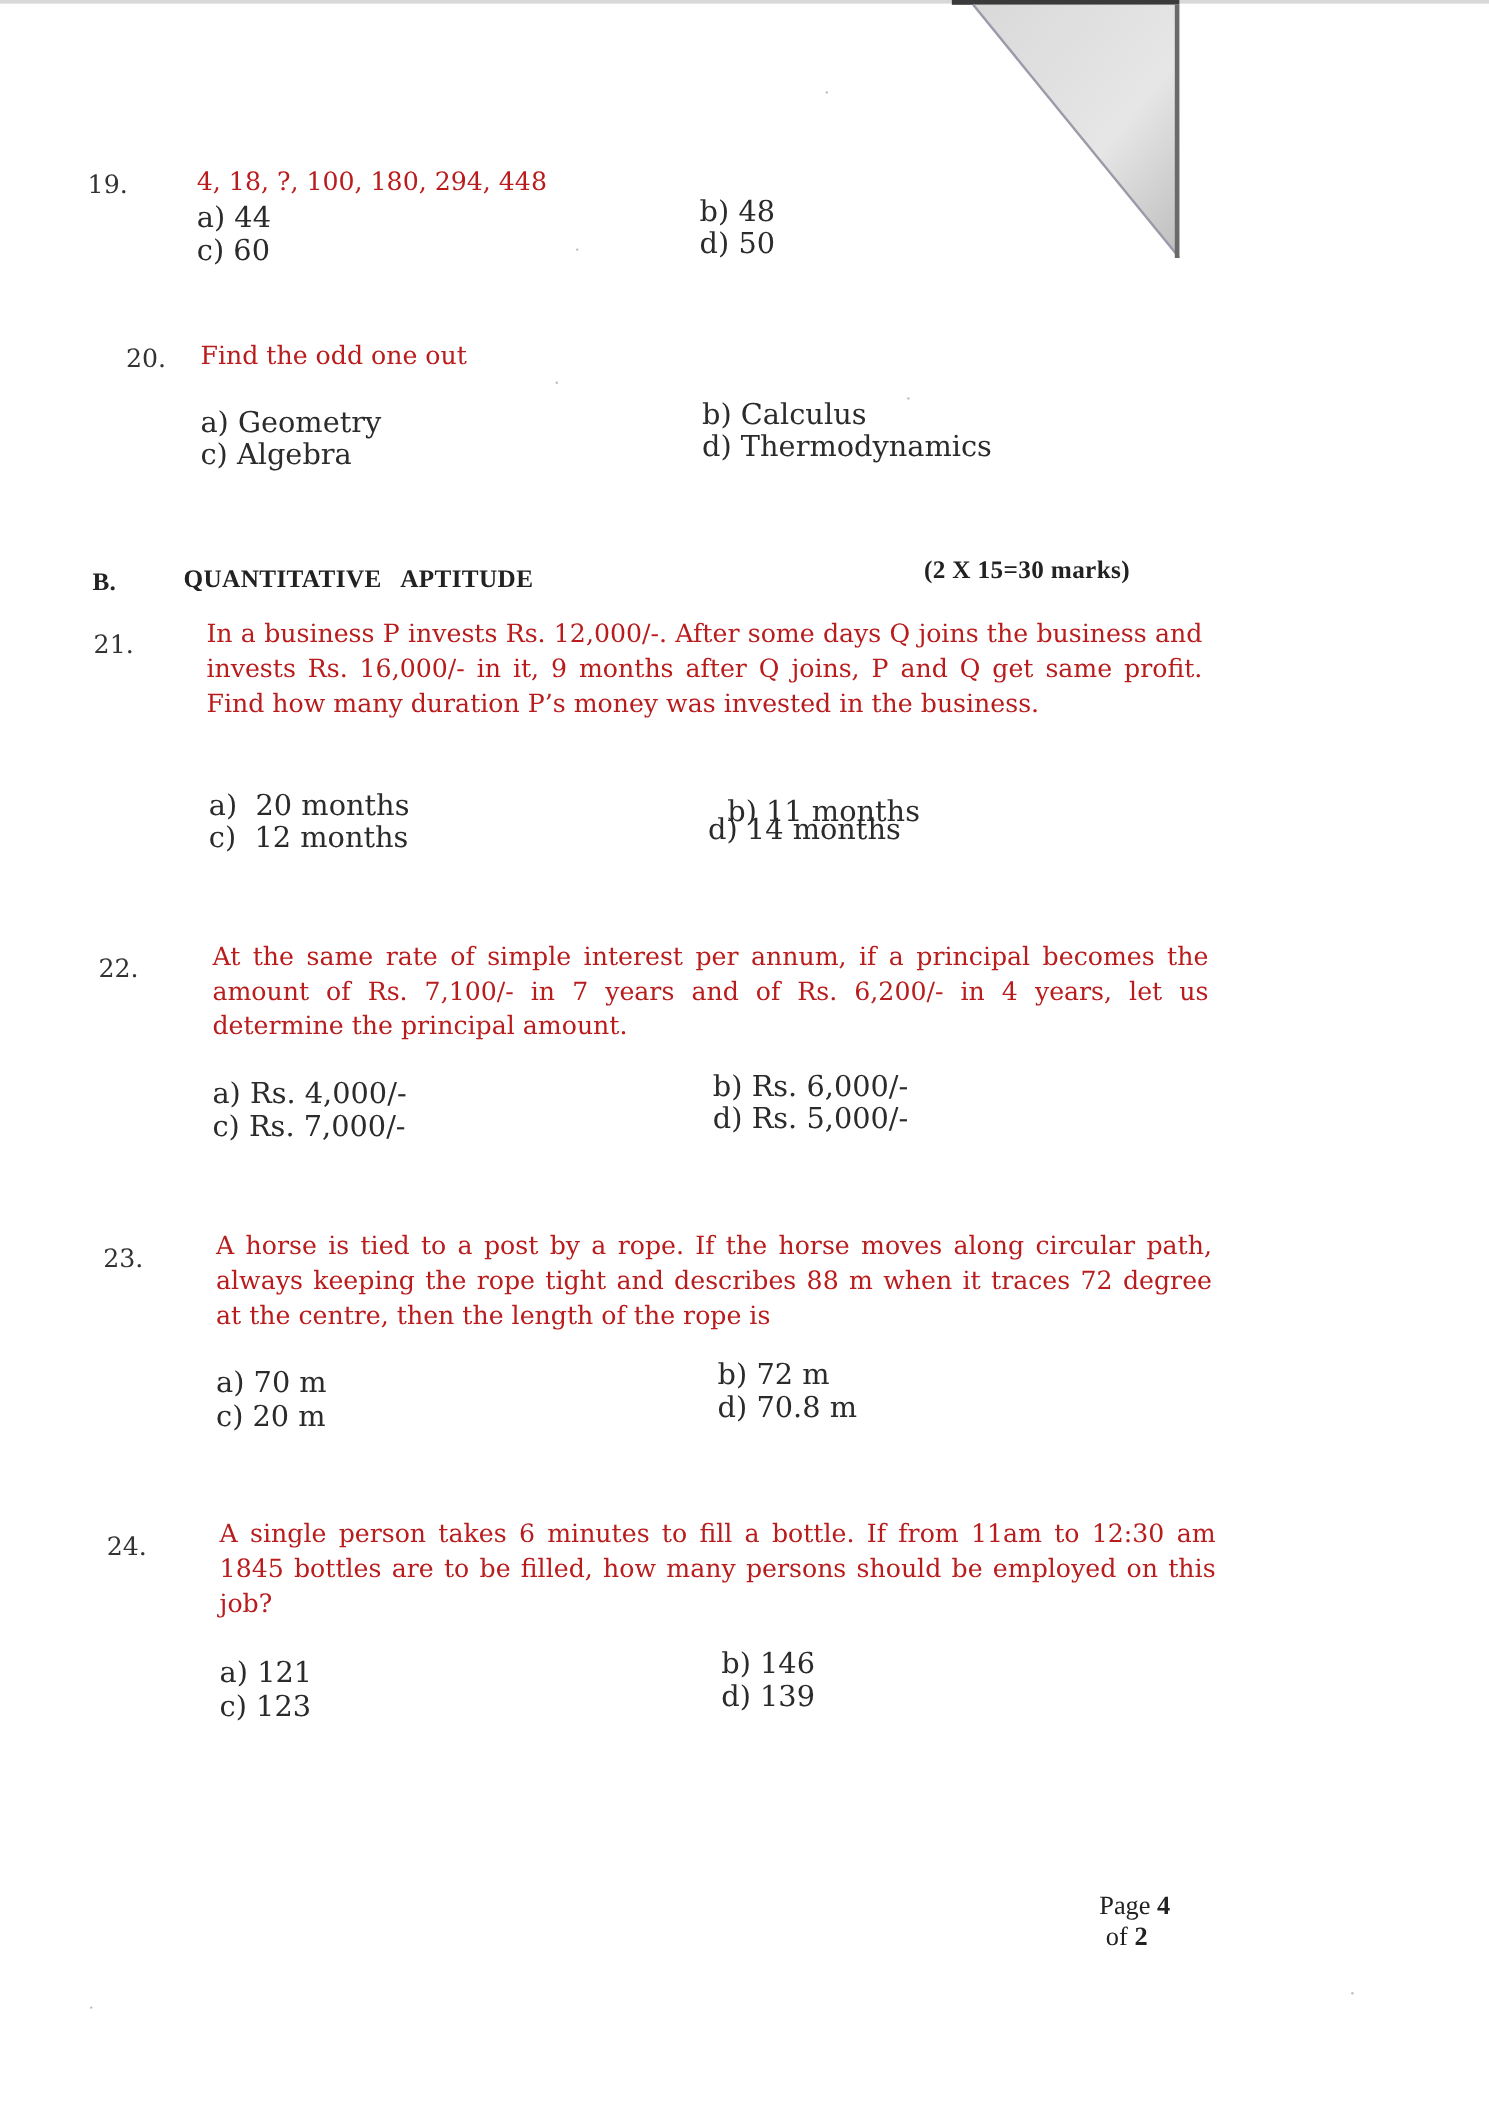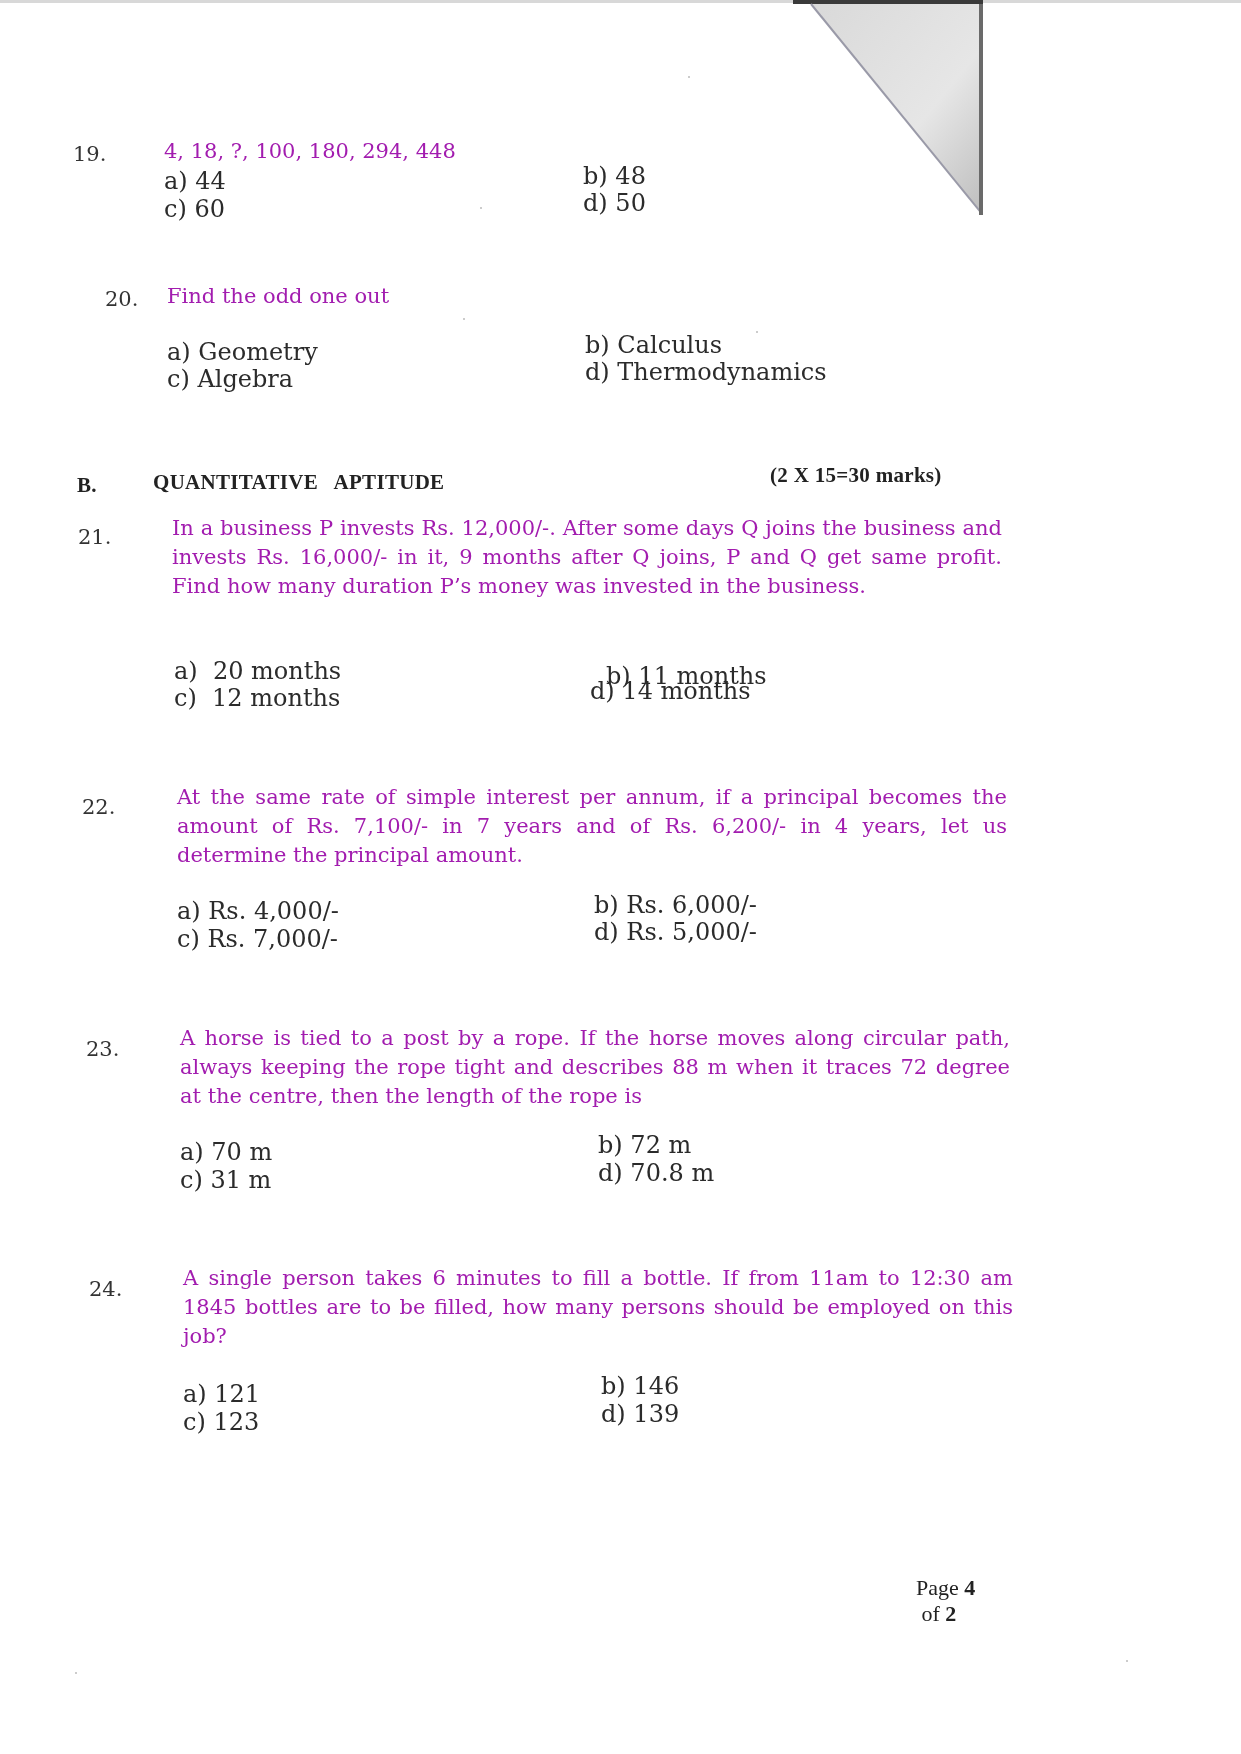--- a/index.html
+++ b/index.html
@@ -8,21 +8,21 @@
     background: #ffffff; color: #2a2a2a;
     font-family: "DejaVu Serif", serif;
   }
   .page { position: absolute; left: 0; top: 0; width: 983px; height: 1754px; }
   .top-edge { position: absolute; left: 0; top: 0; width: 1241px; height: 3px; background: #d8d8d8; }
   .corner {
     position: absolute; right: 0; top: 0; width: 190px; height: 215px;
   }
   .q { position: absolute; left: 0; width: 1241px; }
   .qnum { position: absolute; font-size: 21px; color: #333; }
-  .qtext { position: absolute; font-size: 21px; line-height: 29px; text-align: justify; color: #a21caf; }
+  .qtext { position: absolute; font-size: 21px; line-height: 29px; text-align: justify; color: #b91c1c; }
   .opt { position: absolute; font-size: 24px; line-height: 27px; color: #2b2b2b; white-space: nowrap; }
   .section {
     position: absolute; font-family: "Liberation Serif", serif; font-weight: bold;
     font-size: 21px; color: #222; letter-spacing: 0.3px;
   }
   .footer {
     position: absolute; left: 916px; top: 1575px;
     font-family: "Liberation Serif", serif; font-size: 22px; color: #222;
   }
   .footer b { font-weight: bold; }
@@ -86,21 +86,21 @@
     <span class="opt" style="left:594px; top:892px;">b) Rs. 6,000/-</span>
     <span class="opt" style="left:177px; top:926px;">c) Rs. 7,000/-</span>
     <span class="opt" style="left:594px; top:919px;">d) Rs. 5,000/-</span>
   </div>
 
   <div class="q">
     <span class="qnum" style="left:86px; top:1037px;">23.</span>
     <span class="qtext" style="left:180px; top:1024px; width:830px;">A horse is tied to a post by a rope. If the horse moves along circular path, always keeping the rope tight and describes 88 m when it traces 72 degree at the centre, then the length of the rope is</span>
     <span class="opt" style="left:180px; top:1139px;">a) 70 m</span>
     <span class="opt" style="left:598px; top:1132px;">b) 72 m</span>
-    <span class="opt" style="left:180px; top:1167px;">c) 31 m</span>
+    <span class="opt" style="left:180px; top:1167px;">c) 20 m</span>
     <span class="opt" style="left:598px; top:1160px;">d) 70.8 m</span>
   </div>
 
   <div class="q">
     <span class="qnum" style="left:89px; top:1277px;">24.</span>
     <span class="qtext" style="left:183px; top:1264px; width:830px;">A single person takes 6 minutes to fill a bottle. If from 11am to 12:30 am 1845 bottles are to be filled, how many persons should be employed on this job?</span>
     <span class="opt" style="left:183px; top:1381px;">a) 121</span>
     <span class="opt" style="left:601px; top:1373px;">b) 146</span>
     <span class="opt" style="left:183px; top:1409px;">c) 123</span>
     <span class="opt" style="left:601px; top:1401px;">d) 139</span>

